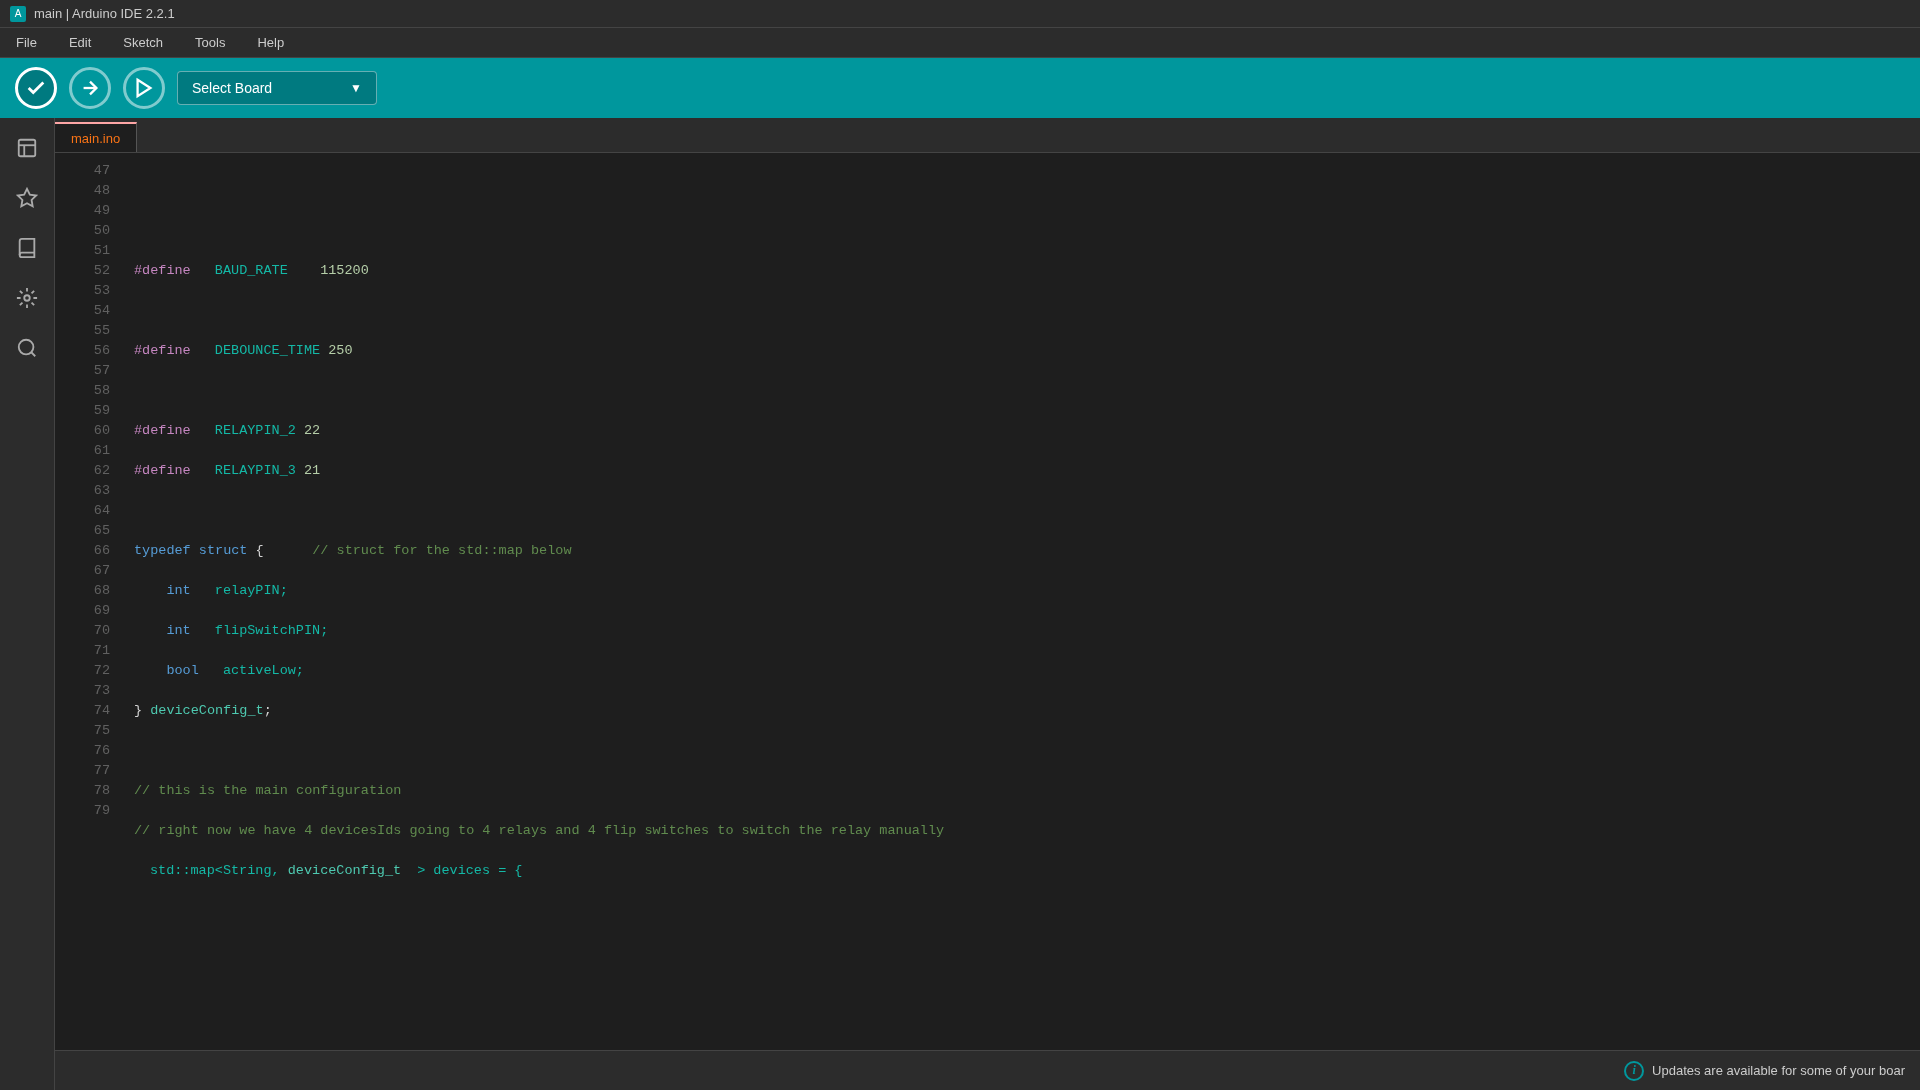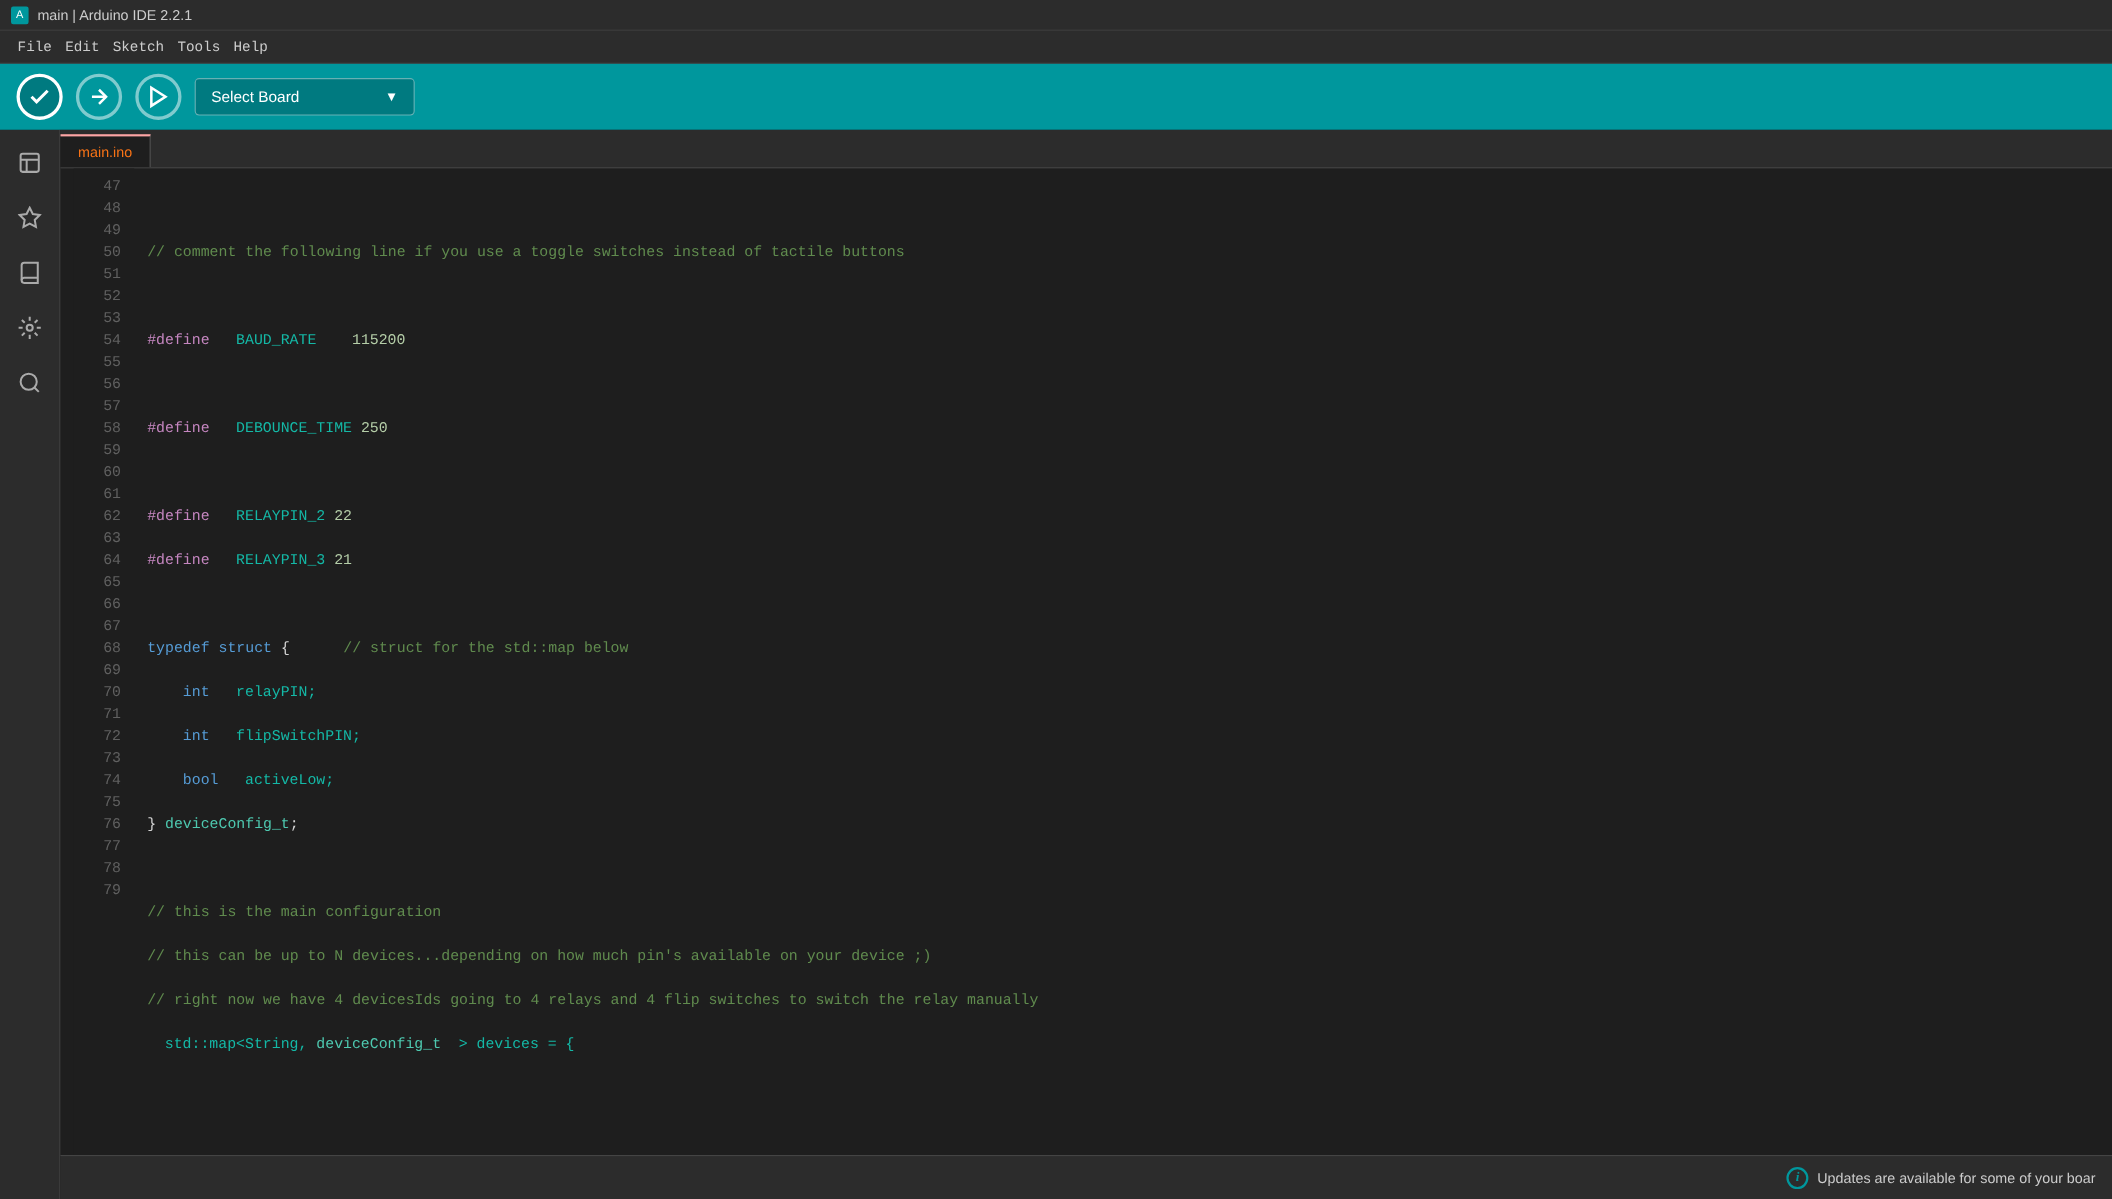--- a/index.html
+++ b/index.html
@@ -38,21 +38,22 @@
       color: white;
     }
 
     
     #menu-bar {
       background: #2c2c2c;
       height: 30px;
       display: flex;
       align-items: center;
       padding: 0 10px;
-      font-family: Liberation Mono, monospace;
+      gap: 20px;
+      font-family: Liberation Sans, sans-serif;
       font-size: 13px;
       color: #ccc;
       border-bottom: 1px solid #444;
     }
     .menu-item {
       cursor: pointer;
       padding: 4px 6px;
       border-radius: 3px;
     }
 
@@ -355,37 +356,35 @@
         <span class="line-num">74</span>
         <span class="line-num">75</span>
         <span class="line-num">76</span>
         <span class="line-num">77</span>
         <span class="line-num">78</span>
         <span class="line-num">79</span>
       </div>
 
       <div id="code-content">
 <span class="code-line"> </span>
-<span class="code-line c-comment">// comment the following line if you use a toggle switches instead of tactile buttons</span>
 <span class="code-line"> </span>
 <span class="code-line"><span class="c-preprocessor">#define</span> <span class="c-plain">BAUD_RATE</span>    <span class="c-number">115200</span></span>
 <span class="code-line"> </span>
 <span class="code-line"><span class="c-preprocessor">#define</span> <span class="c-plain">DEBOUNCE_TIME</span> <span class="c-number">250</span></span>
 <span class="code-line"> </span>
 <span class="code-line"><span class="c-preprocessor">#define</span> <span class="c-plain">RELAYPIN_2</span> <span class="c-number">22</span></span>
 <span class="code-line"><span class="c-preprocessor">#define</span> <span class="c-plain">RELAYPIN_3</span> <span class="c-number">21</span></span>
 <span class="code-line"> </span>
 <span class="code-line"><span class="c-keyword">typedef</span> <span class="c-keyword">struct</span> {      <span class="c-comment">// struct for the std::map below</span></span>
 <span class="code-line">    <span class="c-keyword">int</span> <span class="c-plain">relayPIN;</span></span>
 <span class="code-line">    <span class="c-keyword">int</span> <span class="c-plain">flipSwitchPIN;</span></span>
 <span class="code-line">    <span class="c-keyword">bool</span> <span class="c-plain">activeLow;</span></span>
 <span class="code-line">} <span class="c-type">deviceConfig_t</span>;</span>
 <span class="code-line"> </span>
 <span class="code-line c-comment">// this is the main configuration</span>
-<span class="code-line c-comment">// this can be up to N devices...depending on how much pin's available on your device ;)</span>
 <span class="code-line c-comment">// right now we have 4 devicesIds going to 4 relays and 4 flip switches to switch the relay manually</span>
 <span class="code-line"><span class="c-plain">std::map&lt;String, </span><span class="c-type">deviceConfig_t</span><span class="c-plain">&gt; devices = {</span></span>
 
 
 
 
 
 
 
 

